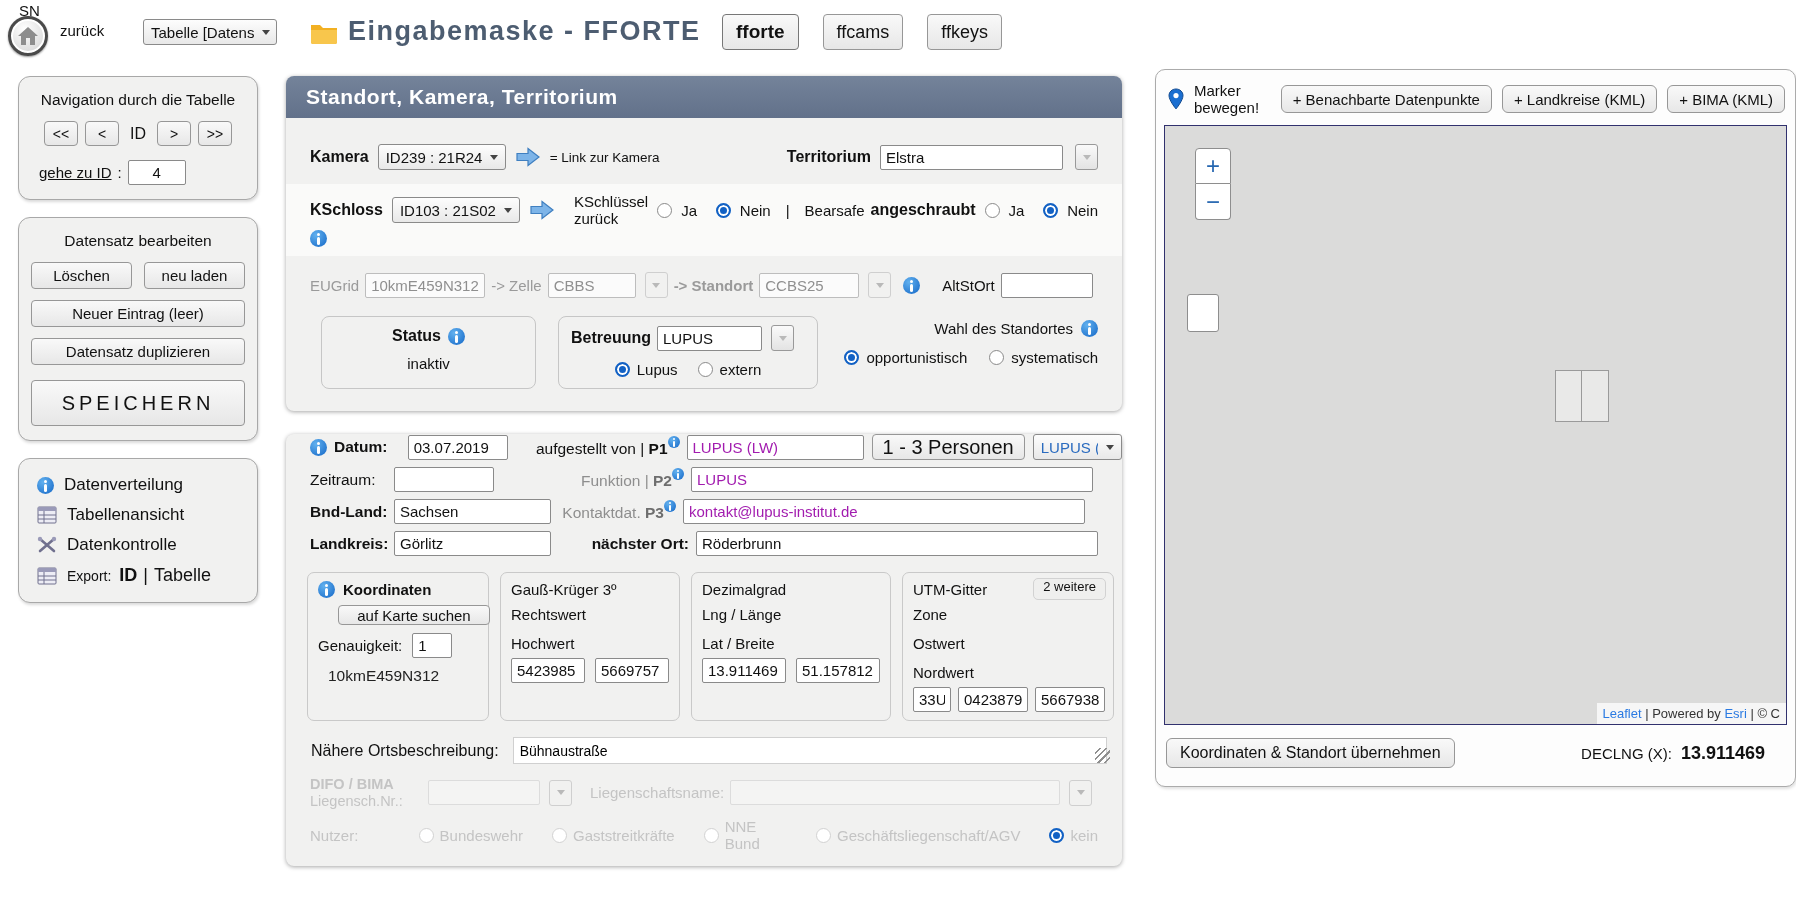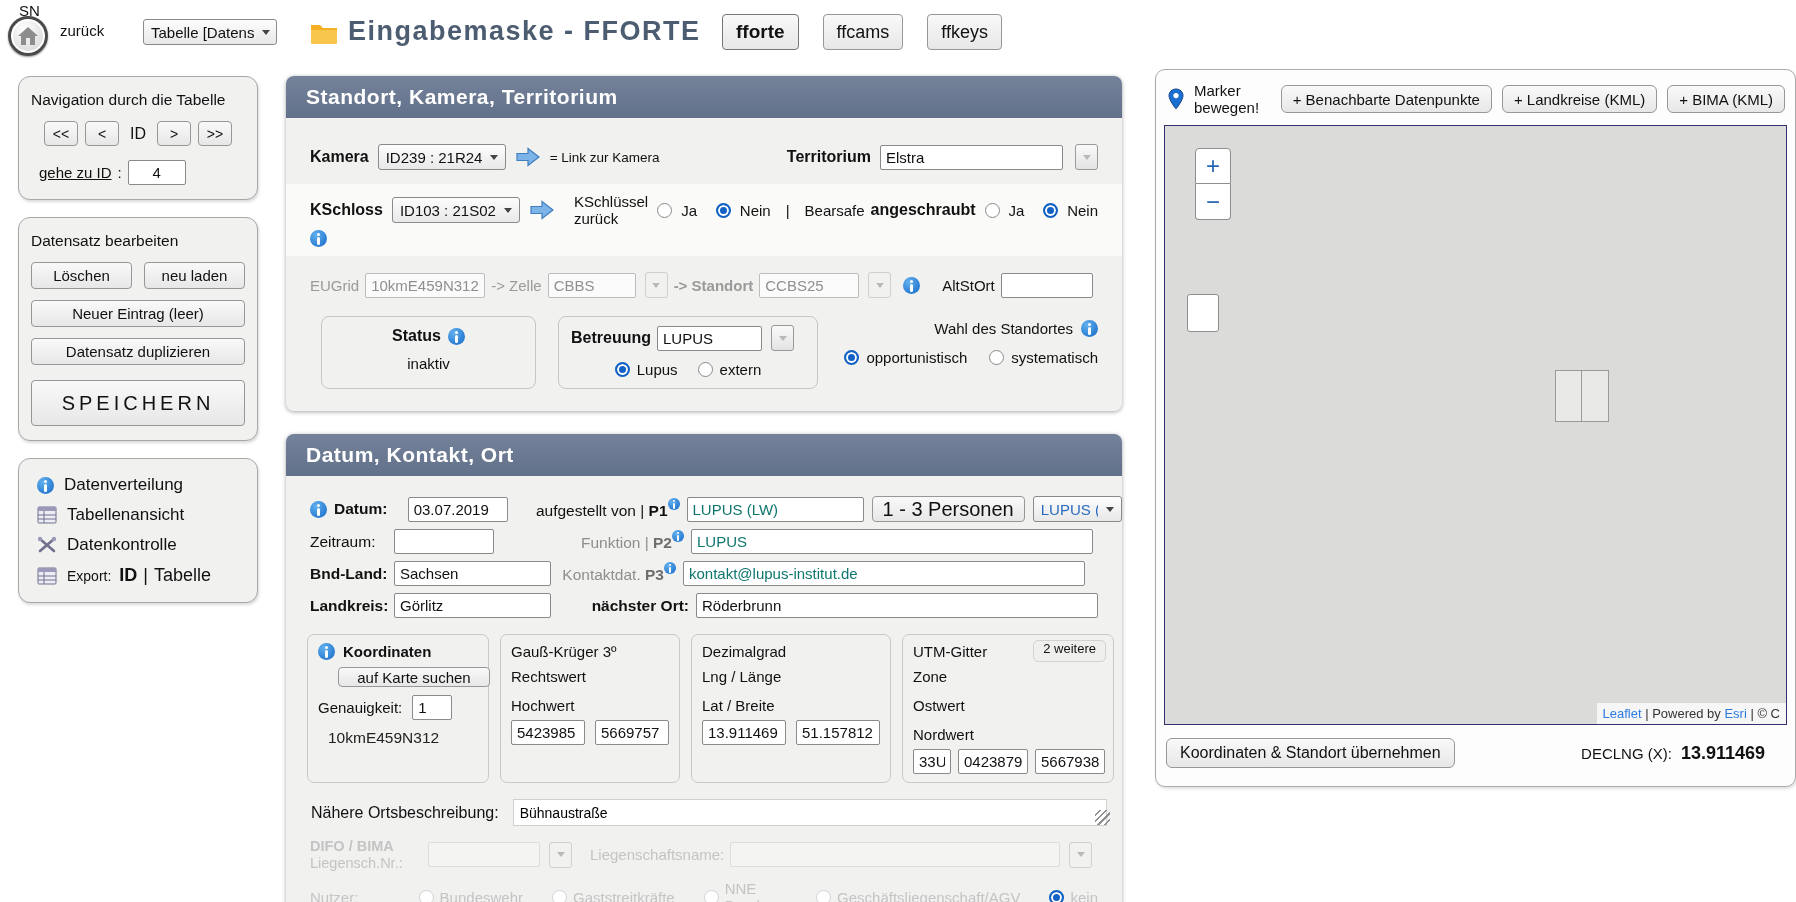--- a/index.html
+++ b/index.html
@@ -5,21 +5,21 @@
   * { margin:0; padding:0; box-sizing:border-box; }
   html,body { width:1796px; height:902px; background:#fff; font-family:"Liberation Sans", sans-serif; color:#111; overflow:hidden; }
   body { position:relative; font-size:15px; }
 
   
   .btn { display:inline-flex; align-items:center; justify-content:center;
          background:linear-gradient(#f9f9f9,#e7e7e7); border:1px solid #979797;
          border-radius:4px; color:#111; white-space:nowrap; cursor:default; }
   .tinput { background:#fff; border:1px solid #8a8a8a; border-radius:2px; height:25px;
             font-size:15px; padding:0 5px; font-family:"Liberation Sans",sans-serif; color:#111; }
-  .tinput.graytxt { color:#0f766e; }
+  .tinput.graytxt { color:#a21caf; }
   .tinput.dis { color:#8f8f8f; background:#fbfbfb; border-color:#bdbdbd; }
   .tinput.ghost { color:#c9c9c9; background:#f4f4f3; border-color:#dcdcdc; }
   .sel { display:inline-flex; align-items:center; justify-content:space-between; gap:8px;
          background:linear-gradient(#fdfdfd,#e8e8e8); border:1px solid #8a8a8a; border-radius:3px;
          height:26px; padding:0 7px; font-size:15px; white-space:nowrap; }
   .chev { width:0; height:0; border-left:4px solid transparent; border-right:4px solid transparent;
           border-top:5px solid #444; display:inline-block; }
   .chev.lite { border-top-color:#b9b9b9; }
   .ddbtn { display:inline-flex; align-items:center; justify-content:center; width:23px; height:26px;
            background:linear-gradient(#fafafa,#e3e3e3); border:1px solid #999; border-radius:3px; margin-left:3px; }
@@ -50,21 +50,21 @@
   .page-title { position:absolute; left:348px; top:16px; font-size:27px; font-weight:bold;
                 color:#4d5d71; letter-spacing:1.5px; }
   .app-tabs { position:absolute; left:722px; top:14px; display:flex; gap:24px; }
   .app-tabs .btn { height:36px; padding:0 13px; font-size:18px; }
   .app-tabs .btn.first { font-weight:bold; font-size:19px; border-color:#777; }
 
   
   .sidebar { position:absolute; left:18px; top:76px; width:240px; }
   .sbox { background:#f1f1f0; border:1px solid #a8a8a8; border-radius:12px; box-shadow:1px 2px 3px rgba(0,0,0,.15);
           padding:14px 12px; margin-bottom:17px; }
-  .sbox-title { text-align:left; font-size:15.5px; margin-bottom:12px; }
+  .sbox-title { text-align:center; font-size:15.5px; margin-bottom:12px; }
   .nav-row { display:flex; align-items:center; justify-content:center; gap:7px; margin-bottom:14px; }
   .nav-row .btn { width:34px; height:25px; font-size:14px; }
   .goto-row { display:flex; align-items:center; gap:6px; font-size:15px; padding-left:8px; }
   .goto-row .link { text-decoration:underline; }
   .goto-input { width:58px; text-align:center; }
   .rec-grid { display:flex; flex-direction:column; gap:11px; align-items:center; }
   .rec-row2 { display:flex; gap:12px; width:100%; }
   .rec-row2 .btn { flex:1; height:27px; font-size:15px; }
   .rec-wide { width:100%; height:27px; font-size:15px; }
   .save-btn { width:100%; height:46px; font-size:20px; letter-spacing:4px; margin-top:4px; }
@@ -392,21 +392,20 @@
             <span class="radio"></span>
             <span>systematisch</span>
           </div>
         </div>
       </div>
       <div style="height:8px"></div>
     </div>
   </div>
 
   <div class="panel">
-    <div class="panel-head">Datum, Kontakt, Ort</div>
     <div class="panel-body">
 
       <div class="frow" style="margin-top:20px;">
         <span class="lc withico" style="margin-left:0;">
           <span class="info"></span>
           <span class="bold">Datum:</span>
         </span>
         <input class="tinput w90" value="03.07.2019" style="">
         <span class="midlab" style="width:190px;">
           <span>aufgestellt von |</span>

